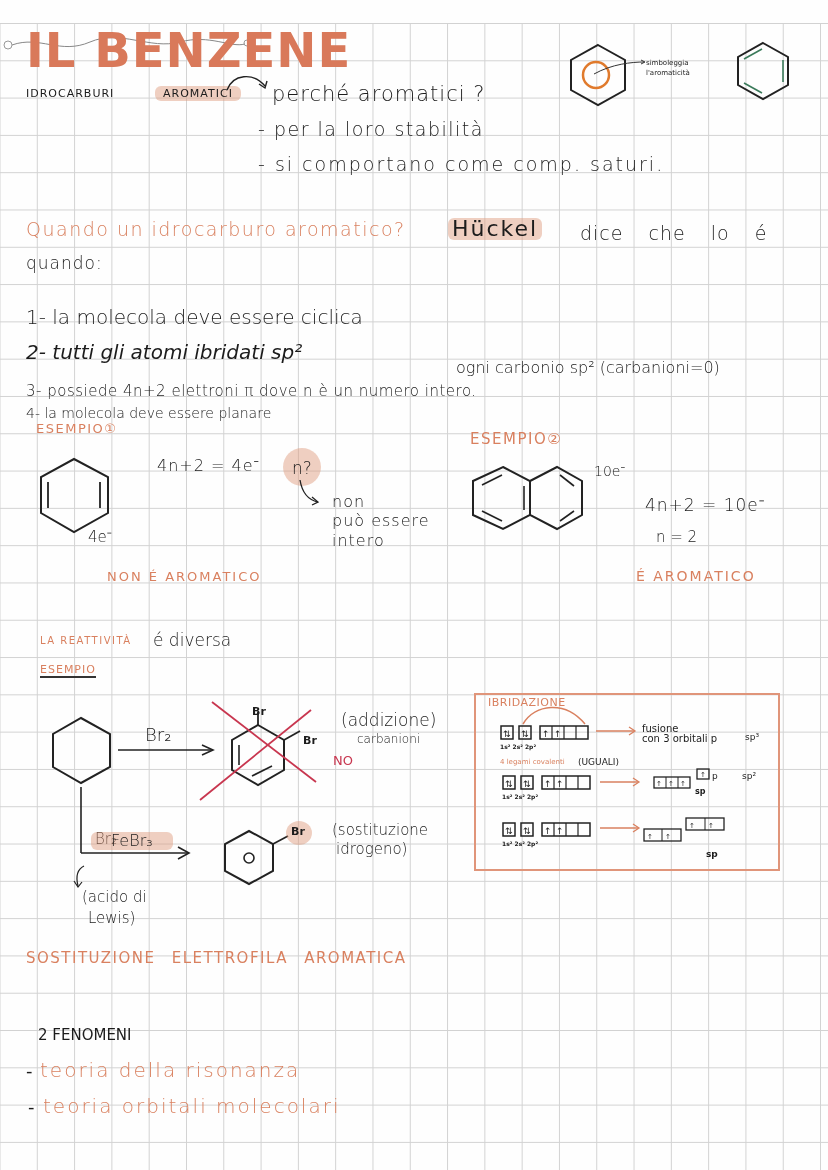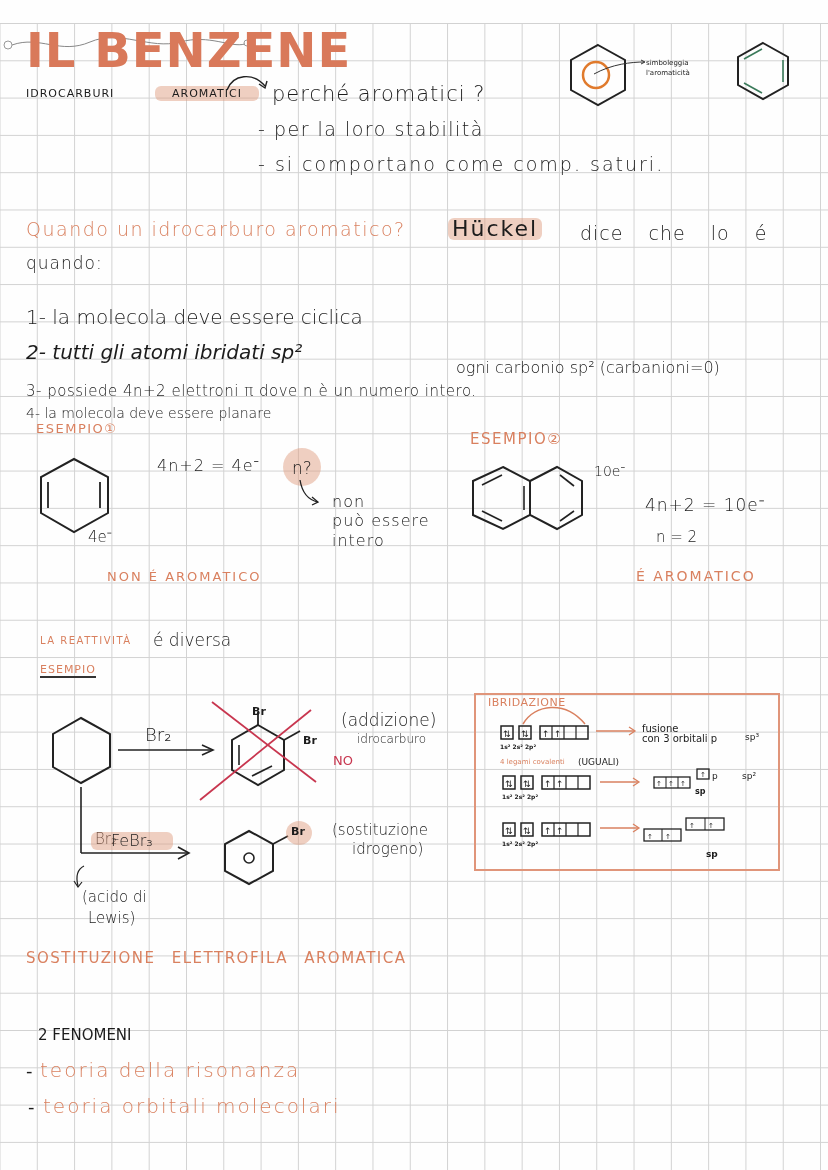--- a/index.html
+++ b/index.html
@@ -40,21 +40,21 @@
 <div class="grid"></div>
 
 <svg class="abs" style="left:0;top:30px" width="260" height="30">
   <circle cx="8" cy="15" r="4" fill="none" stroke="#999" stroke-width="1"></circle>
   <path d="M12 15 C 40 5, 60 25, 90 12 S 150 20, 180 12 S 230 18, 245 14" fill="none" stroke="#888" stroke-width="1"></path>
   <circle cx="247" cy="13" r="3" fill="none" stroke="#999" stroke-width="1"></circle>
 </svg>
 <div class="t title" style="left:26px;top:26px">IL BENZENE</div>
 
 <div class="t ink caps" style="left:26px;top:88px;font-size:11px;letter-spacing:1px">IDROCARBURI</div>
-<div class="t ink caps hl" style="left:155px;top:86px;font-size:11px;letter-spacing:1px;padding:2px 17px">AROMATICI</div>
+<div class="t ink caps hl" style="left:155px;top:86px;font-size:11px;letter-spacing:1px;padding:2px 8px">AROMATICI</div>
 <svg class="abs" style="left:225px;top:72px" width="50" height="24">
   <path d="M2 18 C 8 2, 28 0, 40 14" fill="none" stroke="#222" stroke-width="1.4"></path>
   <path d="M34 12 L40 16 L42 9" fill="none" stroke="#222" stroke-width="1.4"></path>
 </svg>
 <div class="t ink hand" style="left:272px;top:84px;font-size:21px;letter-spacing:1px">perché aromatici ?</div>
 <div class="t ink hand" style="left:258px;top:120px;font-size:19px;letter-spacing:1.5px">- per la loro stabilità</div>
 <div class="t ink hand" style="left:258px;top:155px;font-size:19px;letter-spacing:2px">- si comportano come comp. saturi.</div>
 
 <svg class="abs" style="left:555px;top:42px" width="80" height="70">
   <polygon points="43,3 70,18 70,48 43,63 16,48 16,18" fill="none" stroke="#222" stroke-width="2"></polygon>
@@ -137,21 +137,21 @@
   <line x1="62" y1="25" x2="62" y2="12" stroke="#222" stroke-width="1.8"></line>
   <line x1="88" y1="40" x2="104" y2="31" stroke="#222" stroke-width="1.8"></line>
   <line x1="43" y1="45" x2="43" y2="65" stroke="#222" stroke-width="1.6"></line>
   <line x1="56" y1="76" x2="76" y2="66" stroke="#222" stroke-width="1.6"></line>
   <line x1="16" y1="2" x2="120" y2="82" stroke="#c8364f" stroke-width="1.8"></line>
   <line x1="115" y1="10" x2="4" y2="100" stroke="#c8364f" stroke-width="1.8"></line>
 </svg>
 <div class="t ink" style="left:252px;top:706px;font-size:11px;font-weight:bold">Br</div>
 <div class="t ink" style="left:303px;top:735px;font-size:11px;font-weight:bold">Br</div>
 <div class="t ink hand" style="left:341px;top:712px;font-size:17px">(addizione)</div>
-<div class="t ink hand" style="left:357px;top:733px;font-size:12px">idrocarburo</div>
+<div class="t ink hand" style="left:357px;top:733px;font-size:12px">carbanioni</div>
 <div class="t red" style="left:333px;top:754px;font-size:13px">NO</div>
 
 <svg class="abs" style="left:78px;top:787px" width="120" height="70">
   <line x1="3" y1="0" x2="3" y2="66" stroke="#222" stroke-width="1.6"></line>
   <line x1="3" y1="66" x2="110" y2="66" stroke="#222" stroke-width="1.6"></line>
   <path d="M100 60 L111 66 L100 72" fill="none" stroke="#222" stroke-width="1.6"></path>
 </svg>
 <div class="t ink hand" style="left:95px;top:832px;font-size:15px">Br₂</div>
 <div class="t ink hand hl" style="left:91px;top:832px;font-size:16px;padding:1px 20px">FeBr₃</div>
 <svg class="abs" style="left:72px;top:864px" width="16" height="26">
@@ -162,21 +162,21 @@
 <div class="t ink hand" style="left:88px;top:911px;font-size:15px">Lewis)</div>
 
 <svg class="abs" style="left:222px;top:828px" width="90" height="60">
   <polygon points="27,3 51,16 51,43 27,56 3,43 3,16" fill="none" stroke="#222" stroke-width="2"></polygon>
   <circle cx="27" cy="30" r="5" fill="none" stroke="#222" stroke-width="1.6"></circle>
   <line x1="51" y1="16" x2="66" y2="8" stroke="#222" stroke-width="1.8"></line>
 </svg>
 <div class="t" style="left:286px;top:821px;width:26px;height:24px;border-radius:50%;background:rgba(222,150,120,0.45)"></div>
 <div class="t ink" style="left:291px;top:826px;font-size:11px;font-weight:bold">Br</div>
 <div class="t ink hand" style="left:332px;top:823px;font-size:15px">(sostituzione</div>
-<div class="t ink hand" style="left:352px;top:842px;font-size:15px">idrogeno)</div>
+<div class="t ink hand" style="left:336px;top:842px;font-size:15px">idrogeno)</div>
 
 <div class="t orange caps" style="left:26px;top:951px;font-size:15px;word-spacing:10px">SOSTITUZIONE ELETTROFILA AROMATICA</div>
 
 <div class="box"></div>
 <div class="t orange caps" style="left:488px;top:697px;font-size:11px;letter-spacing:0.5px">IBRIDAZIONE</div>
 
 <svg class="abs" style="left:495px;top:700px" width="130" height="40">
   <path d="M28 24 C 40 4, 70 0, 90 24" fill="none" stroke="#d9805f" stroke-width="1.5"></path>
 </svg>
 

